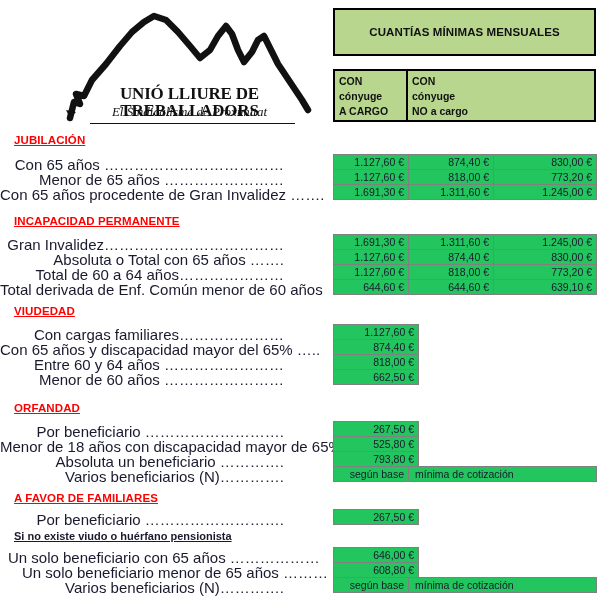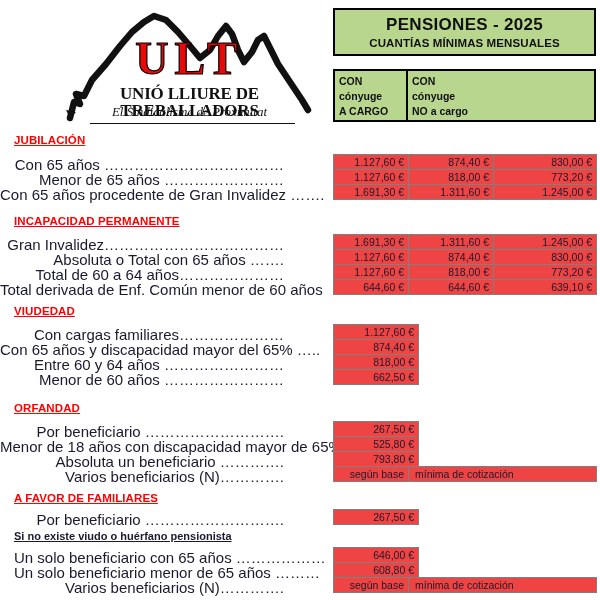--- a/index.html
+++ b/index.html
@@ -166,21 +166,21 @@
     background: #fff;
   }
   .vtable td {
     border: 1px solid #808080;
     height: 15px;
     font-size: 10.5px;
     color: #1a1a2e;
     text-align: right;
     padding: 0 4px 0 2px;
     line-height: 14px;
-    background: #ef4444;
+    background: #22c55e;
     box-sizing: border-box;
   }
   .vtable.w3 { width: 263px; }
   .vtable.w3 col.a { width: 75px; }
   .vtable.w3 col.b { width: 85px; }
   .vtable.w3 col.c { width: 103px; }
   .vtable.w1 { width: 85px; }
   .vtable.w1 col.a { width: 85px; }
 
   .vtable td.base-left {
@@ -196,28 +196,26 @@
 <body>
 
 <div id="logo-block">
   <svg id="logo-svg" width="255" height="120" viewBox="0 0 255 120">
     <path d="M8,112 L12,96 L18,98 L14,88 L22,90 L30,74 L44,58 L58,40 L70,26
              L82,16 L92,10 L104,14 L116,26 L128,40 L138,52 L148,44 L156,30
              L164,20 L170,28 L176,44 L182,56 L190,46 L196,34 L202,30 L208,42
              L216,58 L224,70 L232,82 L240,94 L246,104" fill="none" stroke="#111111" stroke-width="6.5" stroke-linecap="round" stroke-linejoin="round"></path>
     <path d="M8,112 L4,104 L14,106 Z" fill="#111111"></path>
   </svg>
-  <div class="logo-ult">ULT</div>
   <div class="logo-name">UNIÓ LLIURE DE TREBALLADORS</div>
   <div class="logo-tag">El Sindicalisme de Proximitat</div>
   <div class="logo-rule"></div>
 </div>
 
 <div id="title-box">
-  <div class="t1">PENSIONES - 2025</div>
   <div class="t2">CUANTÍAS MÍNIMAS MENSUALES</div>
 </div>
 
 <div id="col-header">
   <div class="hcell c1">
     <div>CON</div>
     <div>cónyuge</div>
     <div>A CARGO</div>
   </div>
   <div class="hcell c3">
@@ -370,22 +368,22 @@
     </colgroup>
   <tbody>
     <tr>
       <td>267,50 €</td>
     </tr>
   </tbody>
 </table>
 
 <div class="subhead" style="top:530px">Si no existe viudo o huérfano pensionista</div>
 
-<div class="row-label" style="left:0;width:284px;text-align:left;padding-left:14px;box-sizing:border-box;top:550px">Un solo beneficiario con 65 años ………………</div>
-<div class="row-label" style="left:0;width:284px;text-align:center;padding-left:14px;box-sizing:border-box;top:565px">Un solo beneficiario menor de 65 años ………</div>
+<div class="row-label" style="left:0;width:284px;text-align:left;padding-left:8px;box-sizing:border-box;top:550px">Un solo beneficiario con 65 años ………………</div>
+<div class="row-label" style="left:0;width:284px;text-align:center;padding-left:22px;box-sizing:border-box;top:565px">Un solo beneficiario menor de 65 años ………</div>
 <div class="row-label" style="top:580px">Varios beneficiarios (N)………….</div>
 
 <table class="vtable w1" style="top:547px">
   <colgroup>
       <col class="a">
     </colgroup>
   <tbody>
     <tr>
       <td>646,00 €</td>
     </tr>

